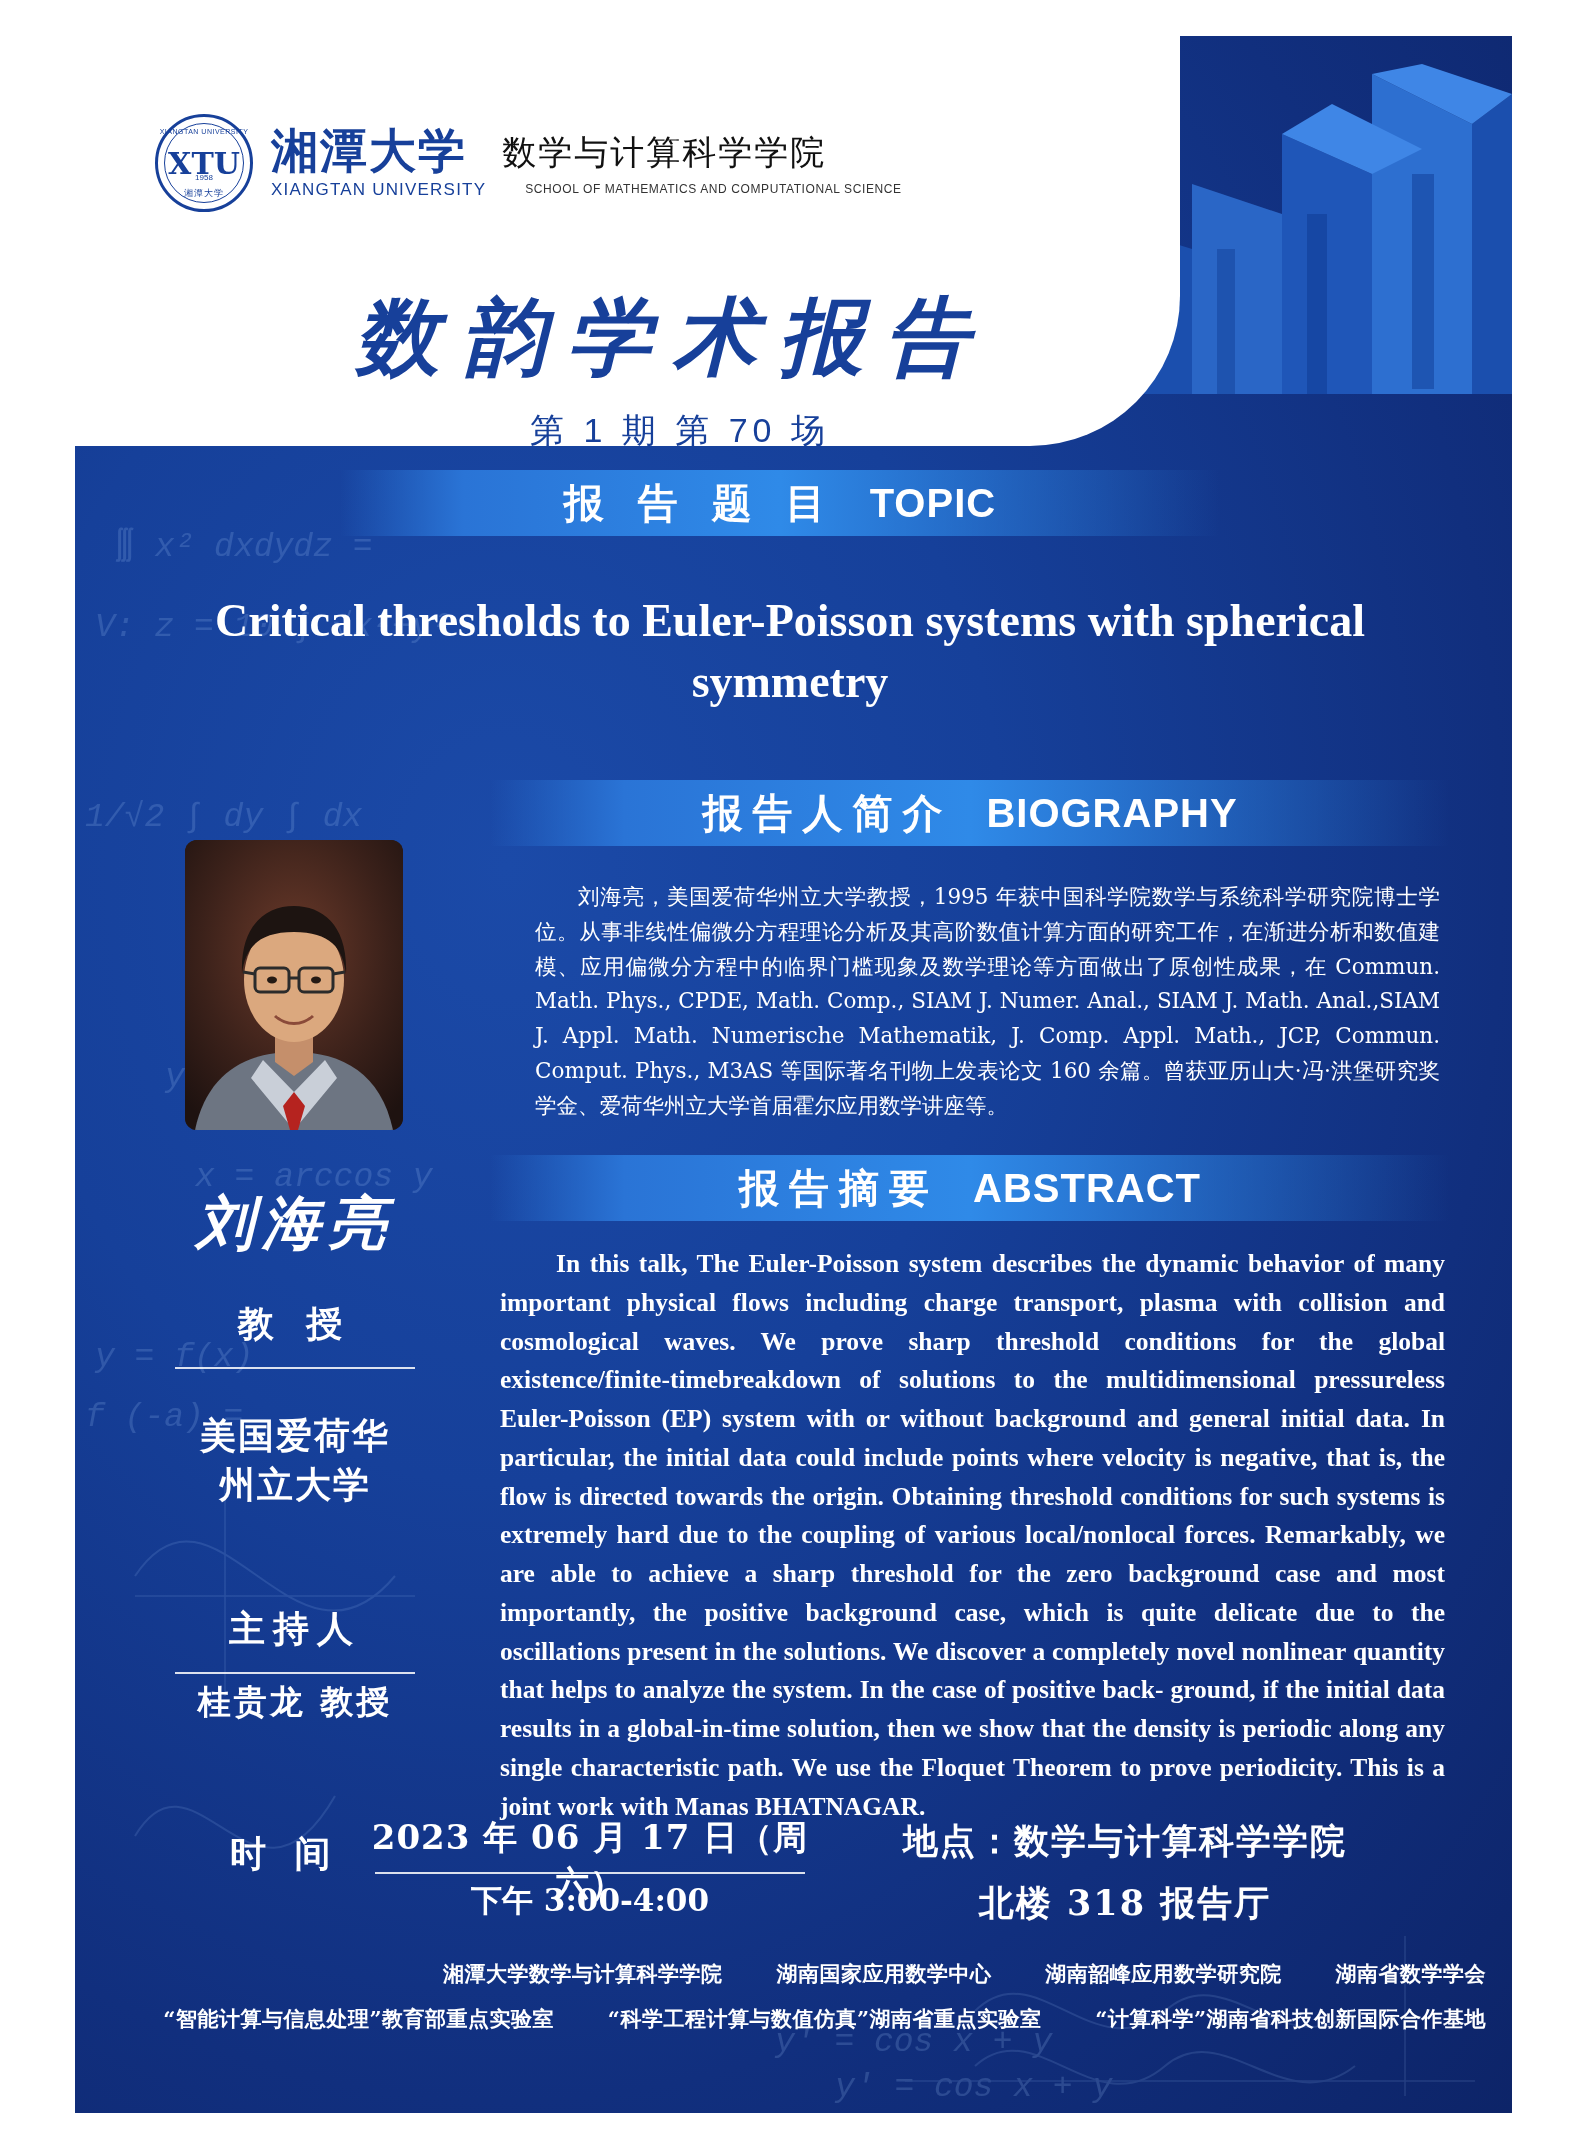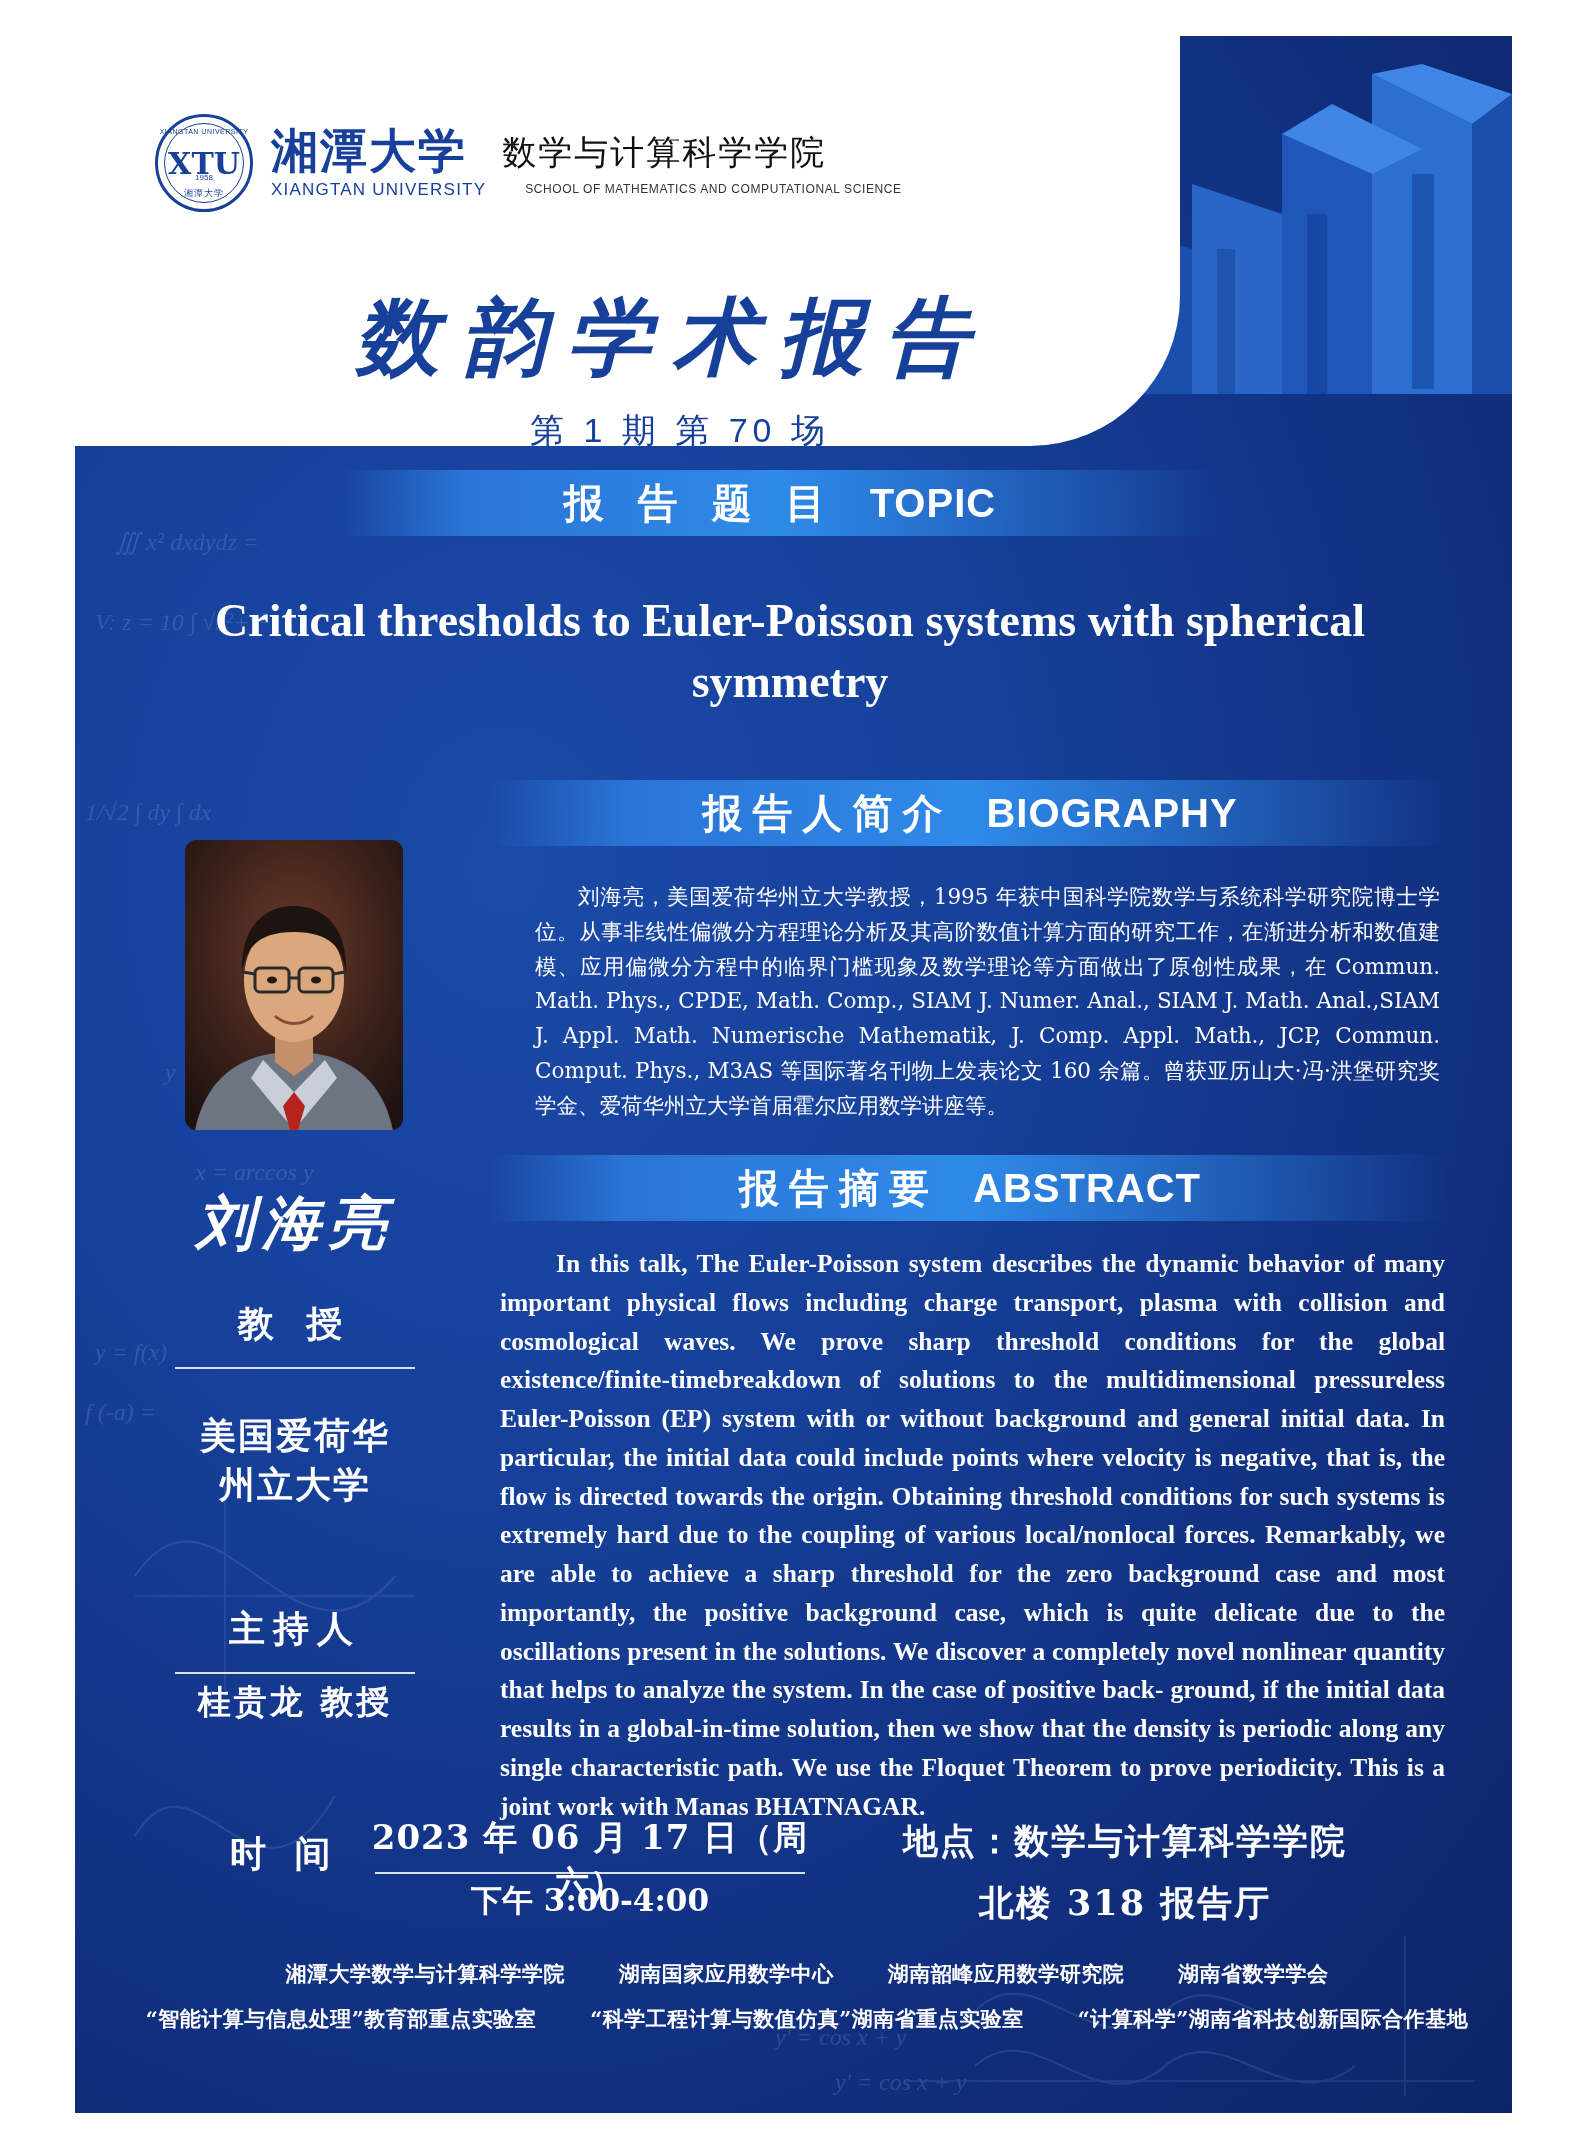--- a/index.html
+++ b/index.html
@@ -30,23 +30,23 @@
     background:
       radial-gradient(ellipse at 30% 40%, #1b4aa8 0%, #16409a 35%, #112f7e 70%, #0d2468 100%);
     overflow: hidden;
   }
   
   .math-layer {
     position: absolute;
     inset: 0;
     opacity: 0.20;
     color: #9dc2f5;
-    font-family: Liberation Serif, serif;
+    font-family: Liberation Mono, monospace;
     font-style: italic;
-    font-size: 24px;
+    font-size: 33px;
     line-height: 1.35;
     white-space: pre;
     pointer-events: none;
   }
   .math-layer span { position: absolute; }
   
   .header-white {
     position: absolute;
     left: 75px;
     top: 36px;
@@ -338,23 +338,23 @@
     width: 560px;
     text-align: center;
     color: #ffffff;
     font-family: "DejaVu Serif", serif;
     font-weight: bold;
     font-size: 35px;
     letter-spacing: 2px;
   }
   .org-row {
     position: absolute;
-    left: 112px;
+    left: 96px;
     width: 1390px;
-    text-align: center;
+    text-align: right;
     color: #ffffff;
     font-family: "DejaVu Serif", serif;
     font-weight: bold;
     font-size: 21px;
     letter-spacing: 0.5px;
   }
   .org-row span { display: inline-block; }
   .org-row .gap { width: 46px; }
   .r1 { top: 1960px; }
   .r2 { top: 2005px; }

